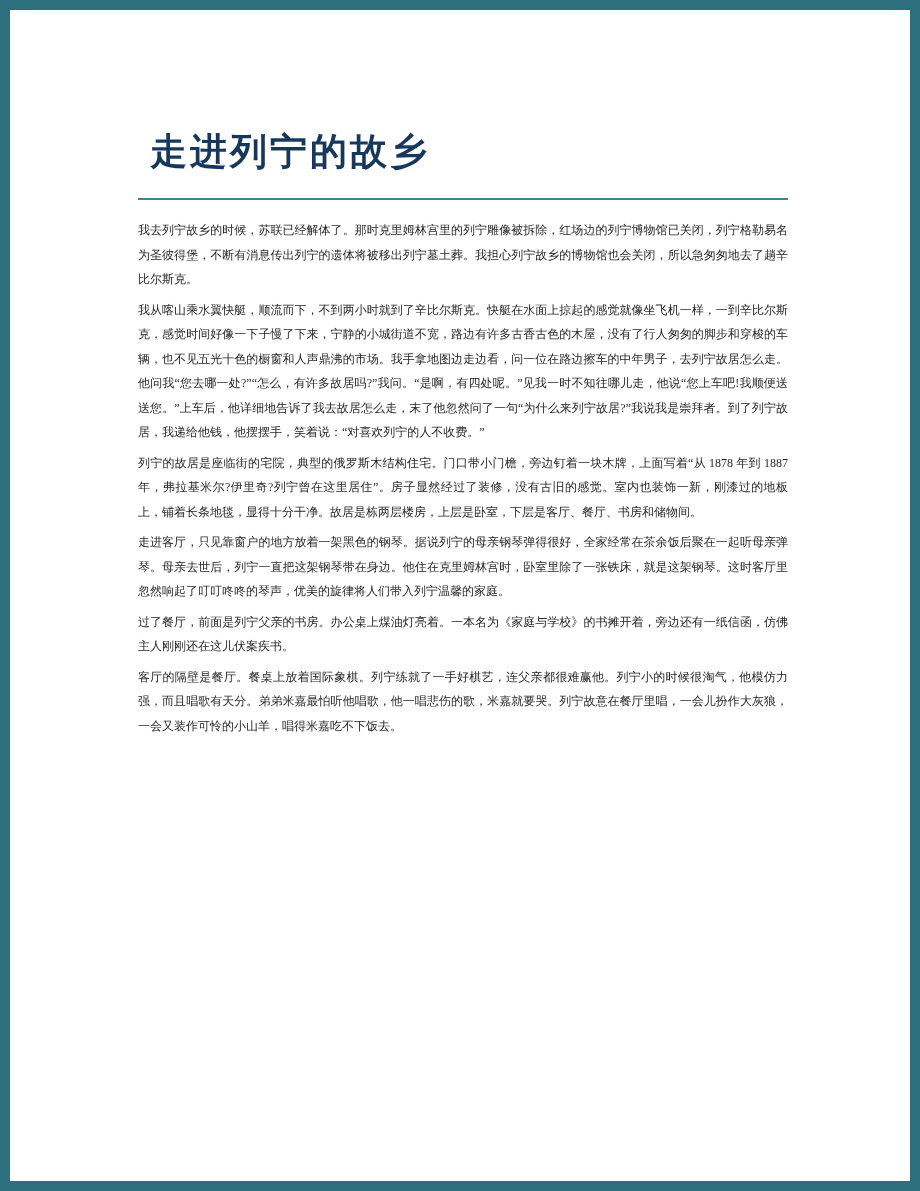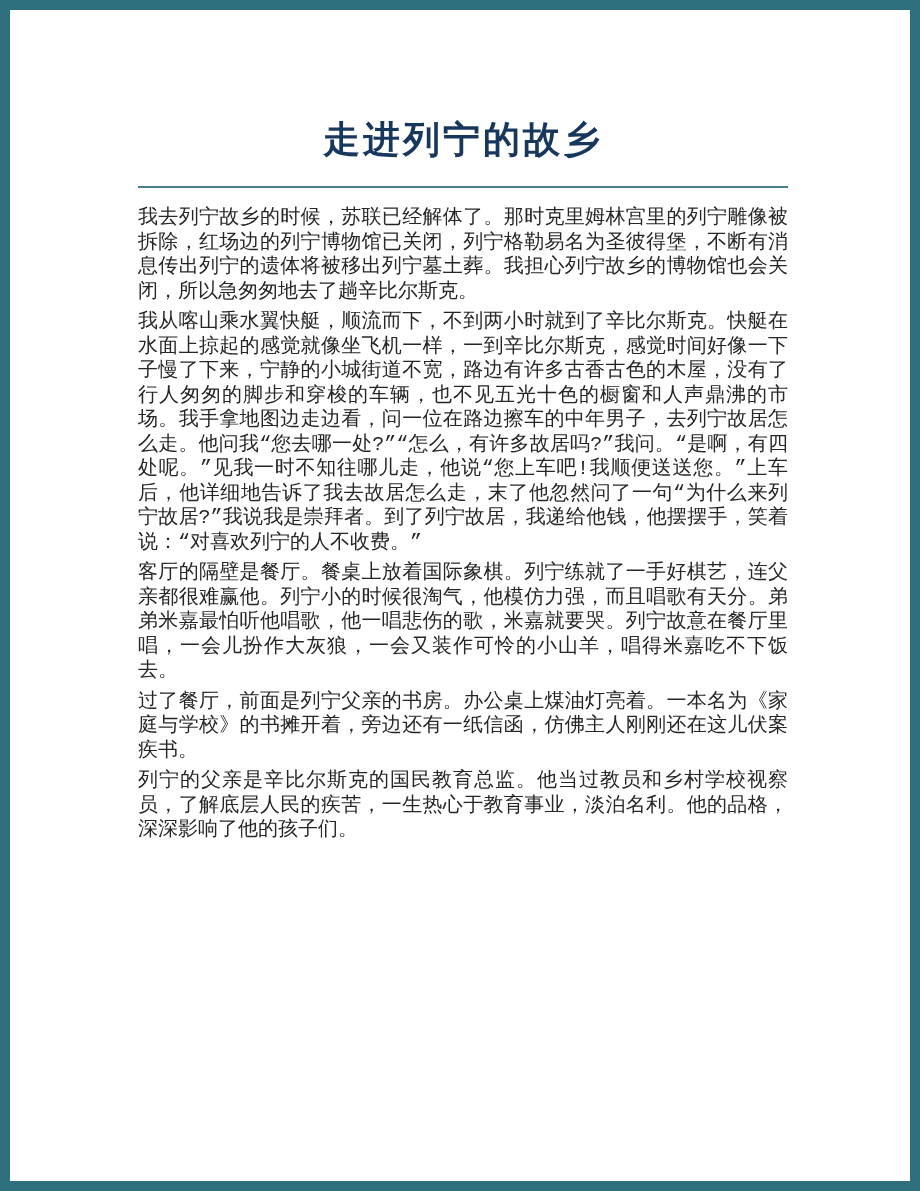--- a/index.html
+++ b/index.html
@@ -19,58 +19,58 @@
     background: var(--bg, #ffffff);
     border: 10px solid var(--border, #2e6f7e);
     overflow: hidden;
   }
   .inner {
     width: 100%;
     height: 100%;
     padding: 108px 122px 28px 128px;
   }
   .title {
-    margin: 0;
+    margin: 12px;
     padding: 0;
-    text-align: center;
+    text-align: left;
     font-family: "Liberation Sans", "DejaVu Sans", sans-serif;
     font-weight: bold;
     font-size: 37px;
     line-height: 1.2;
     letter-spacing: 3px;
     color: var(--title, #17375d);
   }
   .divider {
     margin-top: 24px;
     height: 2px;
     width: 100%;
     background: var(--divider, #47818f);
   }
   .body {
     margin-top: 18px;
-    font-size: 20px;
+    font-size: 12px;
     line-height: 24.5px;
     color: var(--text, #262626);
     text-align: justify;
     text-justify: inter-ideograph;
-    font-family: Liberation Mono, monospace;
   }
   .para {
     margin: 0 0 6px 0;
     padding: 0;
   }
 </style>
 </head>
 <body>
 
 <div class="page">
   <div class="inner">
     <h1 class="title">走进列宁的故乡</h1>
     <div class="divider"></div>
     <div class="body">
       <p class="para">我去列宁故乡的时候，苏联已经解体了。那时克里姆林宫里的列宁雕像被拆除，红场边的列宁博物馆已关闭，列宁格勒易名为圣彼得堡，不断有消息传出列宁的遗体将被移出列宁墓土葬。我担心列宁故乡的博物馆也会关闭，所以急匆匆地去了趟辛比尔斯克。</p>
       <p class="para">我从喀山乘水翼快艇，顺流而下，不到两小时就到了辛比尔斯克。快艇在水面上掠起的感觉就像坐飞机一样，一到辛比尔斯克，感觉时间好像一下子慢了下来，宁静的小城街道不宽，路边有许多古香古色的木屋，没有了行人匆匆的脚步和穿梭的车辆，也不见五光十色的橱窗和人声鼎沸的市场。我手拿地图边走边看，问一位在路边擦车的中年男子，去列宁故居怎么走。他问我“您去哪一处?”“怎么，有许多故居吗?”我问。“是啊，有四处呢。”见我一时不知往哪儿走，他说“您上车吧!我顺便送送您。”上车后，他详细地告诉了我去故居怎么走，末了他忽然问了一句“为什么来列宁故居?”我说我是崇拜者。到了列宁故居，我递给他钱，他摆摆手，笑着说：“对喜欢列宁的人不收费。”</p>
+      <p class="para">列宁的故居是座临街的宅院，典型的俄罗斯木结构住宅。门口带小门檐，旁边钉着一块木牌，上面写着“从 1878 年到 1887 年，弗拉基米尔?伊里奇?列宁曾在这里居住”。房子显然经过了装修，没有古旧的感觉。室内也装饰一新，刚漆过的地板上，铺着长条地毯，显得十分干净。故居是栋两层楼房，上层是卧室，下层是客厅、餐厅、书房和储物间。</p>
+      <p class="para">走进客厅，只见靠窗户的地方放着一架黑色的钢琴。据说列宁的母亲钢琴弹得很好，全家经常在茶余饭后聚在一起听母亲弹琴。母亲去世后，列宁一直把这架钢琴带在身边。他住在克里姆林宫时，卧室里除了一张铁床，就是这架钢琴。这时客厅里忽然响起了叮叮咚咚的琴声，优美的旋律将人们带入列宁温馨的家庭。</p>
+      <p class="para">过了餐厅，前面是列宁父亲的书房。办公桌上煤油灯亮着。一本名为《家庭与学校》的书摊开着，旁边还有一纸信函，仿佛主人刚刚还在这儿伏案疾书。</p>
       <p class="para">客厅的隔壁是餐厅。餐桌上放着国际象棋。列宁练就了一手好棋艺，连父亲都很难赢他。列宁小的时候很淘气，他模仿力强，而且唱歌有天分。弟弟米嘉最怕听他唱歌，他一唱悲伤的歌，米嘉就要哭。列宁故意在餐厅里唱，一会儿扮作大灰狼，一会又装作可怜的小山羊，唱得米嘉吃不下饭去。</p>
-      <p class="para">过了餐厅，前面是列宁父亲的书房。办公桌上煤油灯亮着。一本名为《家庭与学校》的书摊开着，旁边还有一纸信函，仿佛主人刚刚还在这儿伏案疾书。</p>
-      <p class="para">列宁的父亲是辛比尔斯克的国民教育总监。他当过教员和乡村学校视察员，了解底层人民的疾苦，一生热心于教育事业，淡泊名利。他的品格，深深影响了他的孩子们。</p>
     </div>
   </div>
 </div>
 
 </body></html>

